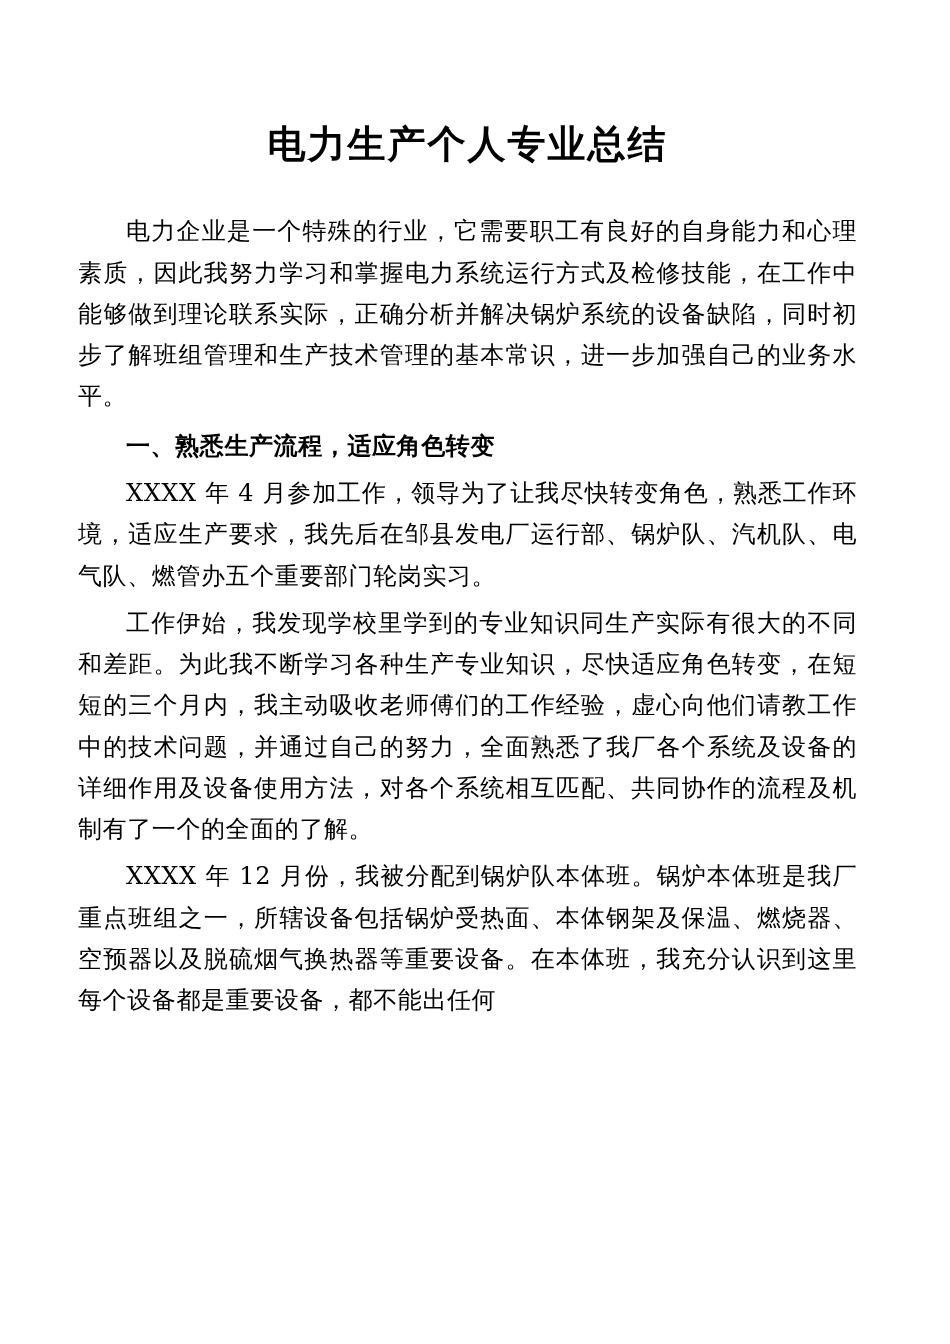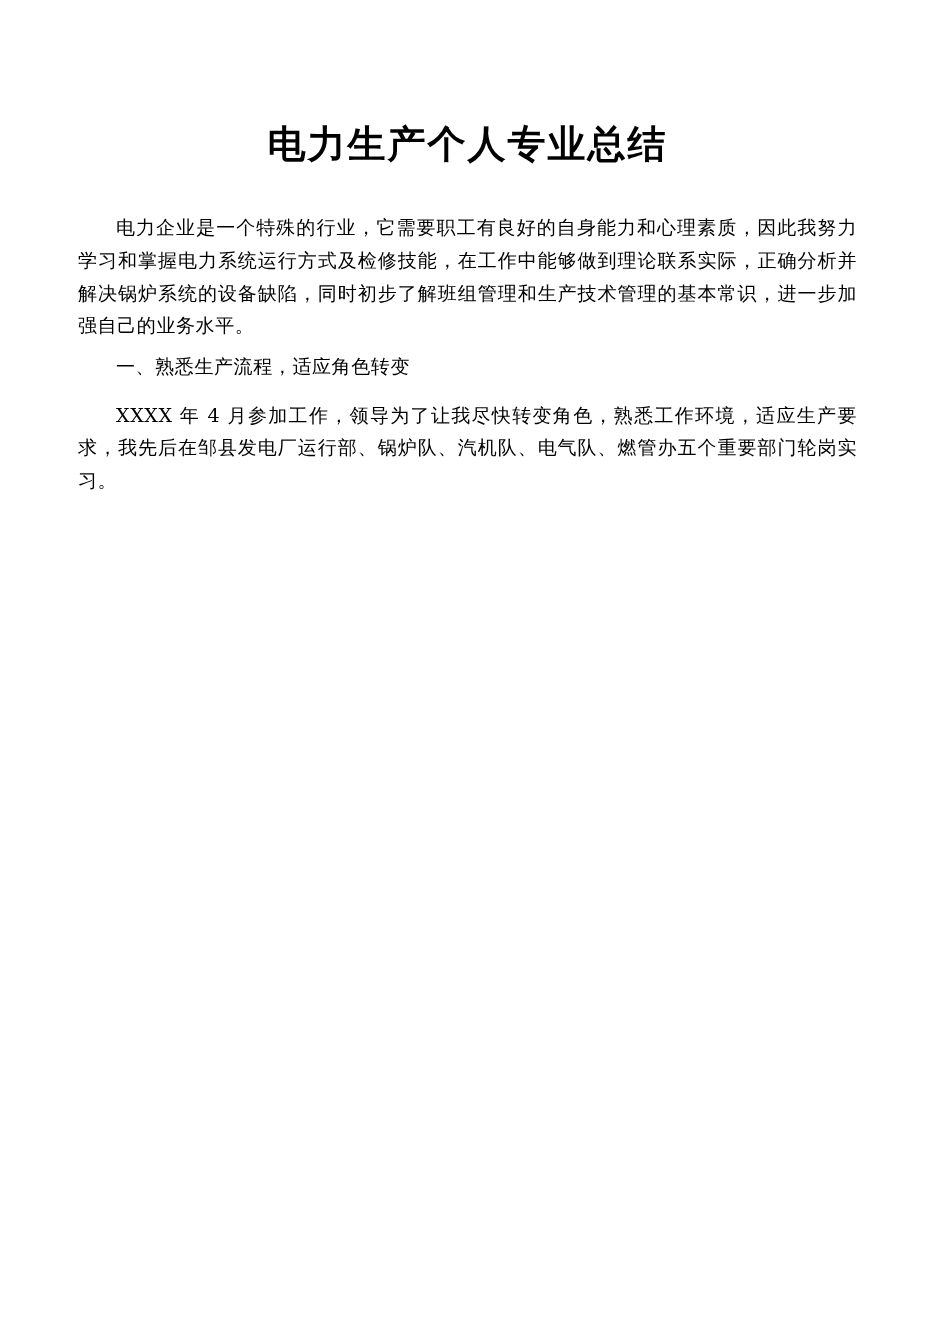--- a/index.html
+++ b/index.html
@@ -25,45 +25,47 @@
   .doc-title {
     font-family: "DejaVu Sans", "Liberation Sans", sans-serif;
     font-weight: bold;
     font-size: 38px;
     text-align: center;
     letter-spacing: 2px;
     margin: 0 0 42px 0;
     line-height: 1.3;
   }
   .para {
-    font-size: 19px;
+    font-size: 24px;
     line-height: 1.72;
     text-align: justify;
     text-justify: inter-ideograph;
-    margin: 16px 0 2px 0;
+    margin: 6px 0 2px 0;
     text-indent: 2em;
     letter-spacing: 0.6px;
   }
   .heading {
     font-family: "DejaVu Sans", "Liberation Sans", sans-serif;
-    font-weight: normal;
-    font-size: 19px;
+    font-weight: bold;
+    font-size: 24px;
     line-height: 1.72;
     margin: 8px 0 4px 0;
     text-indent: 2em;
     letter-spacing: 0.6px;
   }
 </style>
 </head>
 <body>
 
 <div class="page">
   <h1 class="doc-title">电力生产个人专业总结</h1>
 
   <p class="para">电力企业是一个特殊的行业，它需要职工有良好的自身能力和心理素质，因此我努力学习和掌握电力系统运行方式及检修技能，在工作中能够做到理论联系实际，正确分析并解决锅炉系统的设备缺陷，同时初步了解班组管理和生产技术管理的基本常识，进一步加强自己的业务水平。</p>
 
   <p class="heading">一、熟悉生产流程，适应角色转变</p>
 
   <p class="para">XXXX 年 4 月参加工作，领导为了让我尽快转变角色，熟悉工作环境，适应生产要求，我先后在邹县发电厂运行部、锅炉队、汽机队、电气队、燃管办五个重要部门轮岗实习。</p>
 
+  <p class="para">工作伊始，我发现学校里学到的专业知识同生产实际有很大的不同和差距。为此我不断学习各种生产专业知识，尽快适应角色转变，在短短的三个月内，我主动吸收老师傅们的工作经验，虚心向他们请教工作中的技术问题，并通过自己的努力，全面熟悉了我厂各个系统及设备的详细作用及设备使用方法，对各个系统相互匹配、共同协作的流程及机制有了一个的全面的了解。</p>
 
 
+  <p class="para">XXXX 年 12 月份，我被分配到锅炉队本体班。锅炉本体班是我厂重点班组之一，所辖设备包括锅炉受热面、本体钢架及保温、燃烧器、空预器以及脱硫烟气换热器等重要设备。在本体班，我充分认识到这里每个设备都是重要设备，都不能出任何</p>
 </div>
 
 </body></html>

